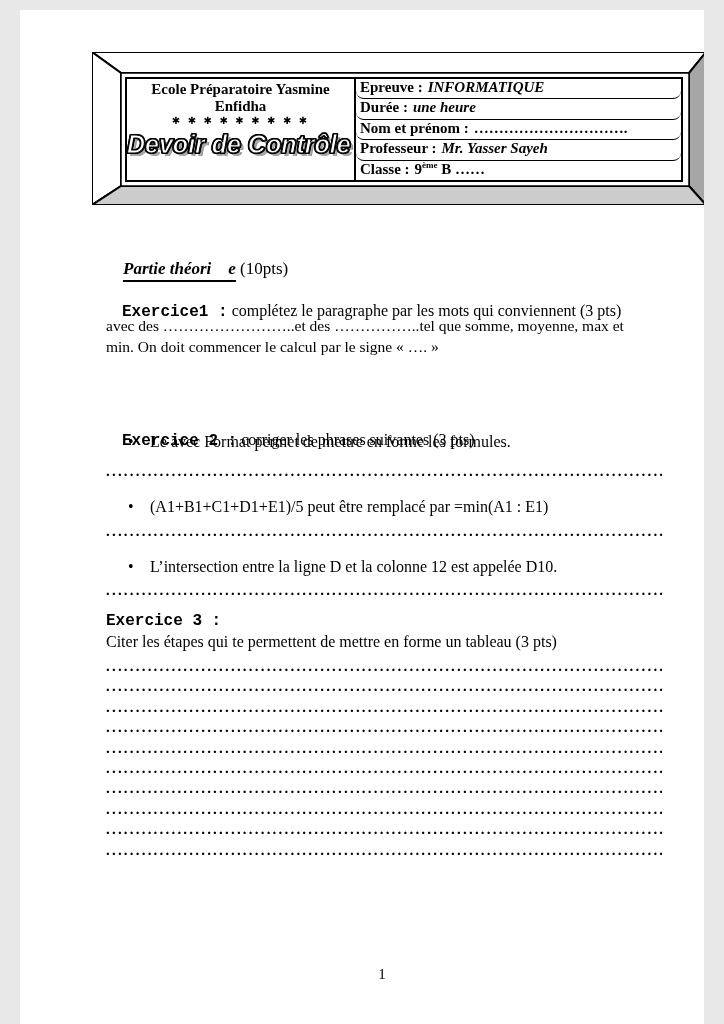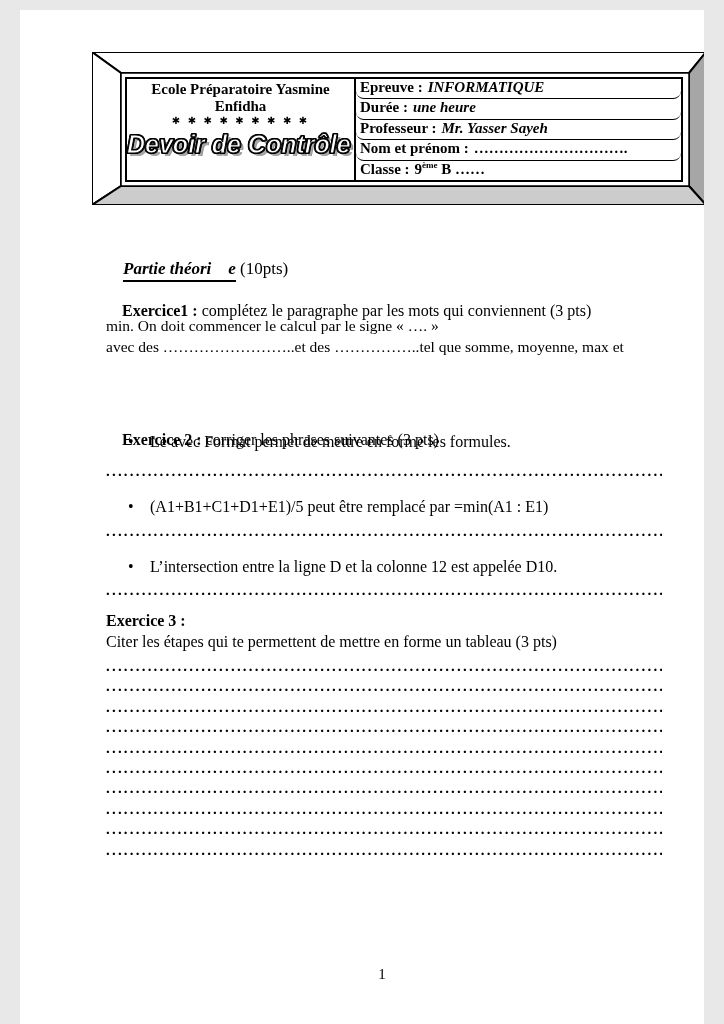--- a/index.html
+++ b/index.html
@@ -63,21 +63,21 @@
     white-space: nowrap; overflow: hidden; border-radius: 8px;
   }
   .field-row:last-child { border-bottom: none; }
   .field-value-italic { font-style: italic; margin-left: 5px; }
   .field-value-plain { margin-left: 5px; }
   sup.sup { font-size: 9px; vertical-align: super; line-height: 0; }
 
   
   .abs { position: absolute; left: 86px; width: 556px; }
   .body-text { font-size: 16px; line-height: 20px; white-space: pre; }
-  .bold { font-weight: bold; }
+  .bold { font-weight: bold; font-family: Liberation Mono, monospace; }
 
   #theory-title { top: 229px; font-size: 17px; }
   .title-underlined {
     font-weight: bold; font-style: italic;
     border-bottom: 2px solid #000;
     padding-bottom: 1px;
     white-space: pre;
     display: inline-block;
   }
   .title-suffix { font-size: 17px; white-space: pre; }
@@ -140,44 +140,44 @@
     <div class="right-cell">
       <div class="field-row">
         <span>Epreuve :</span>
         <span class="field-value-italic">INFORMATIQUE</span>
       </div>
       <div class="field-row">
         <span>Durée :</span>
         <span class="field-value-italic">une heure</span>
       </div>
       <div class="field-row">
+        <span>Nom et prénom :</span>
+        <span class="field-value-plain">………………………….</span>
+      </div>
+      <div class="field-row">
         <span>Professeur :</span>
         <span class="field-value-italic">Mr. Yasser Sayeh</span>
       </div>
       <div class="field-row">
-        <span>Nom et prénom :</span>
-        <span class="field-value-plain">………………………….</span>
-      </div>
-      <div class="field-row">
         <span>Classe :</span>
         <span class="field-value-plain"><span>9</span><sup class="sup">ème</sup><span> B ……</span></span>
       </div>
     </div>
   </div>
 
   <div class="abs body-text" id="theory-title">
     <span class="title-underlined">Partie théori    e</span><span class="title-suffix"> (10pts)</span>
   </div>
 
   <div class="abs body-text" id="ex1-heading">
     <span class="bold">Exercice1 :</span><span> complétez le paragraphe par les mots qui conviennent (3 pts)</span>
   </div>
   <div class="abs" id="ex1-paragraph">
+    <div class="para-line">avec des ……………………..et des ……………..tel que somme, moyenne, max et</div>
     <div class="para-line">min. On doit commencer le calcul par le signe « …. »</div>
-    <div class="para-line">avec des ……………………..et des ……………..tel que somme, moyenne, max et</div>
   </div>
 
   <div class="abs body-text" id="ex2-heading">
     <span class="bold">Exercice 2 :</span><span> corriger les phrases suivantes (3 pts)</span>
   </div>
 
   <div class="abs bullet-row" id="bullet-1">
     <span class="bullet-glyph">•</span>
     <span class="bullet-text">Le avec Format permet de mettre en forme les formules.</span>
   </div>

